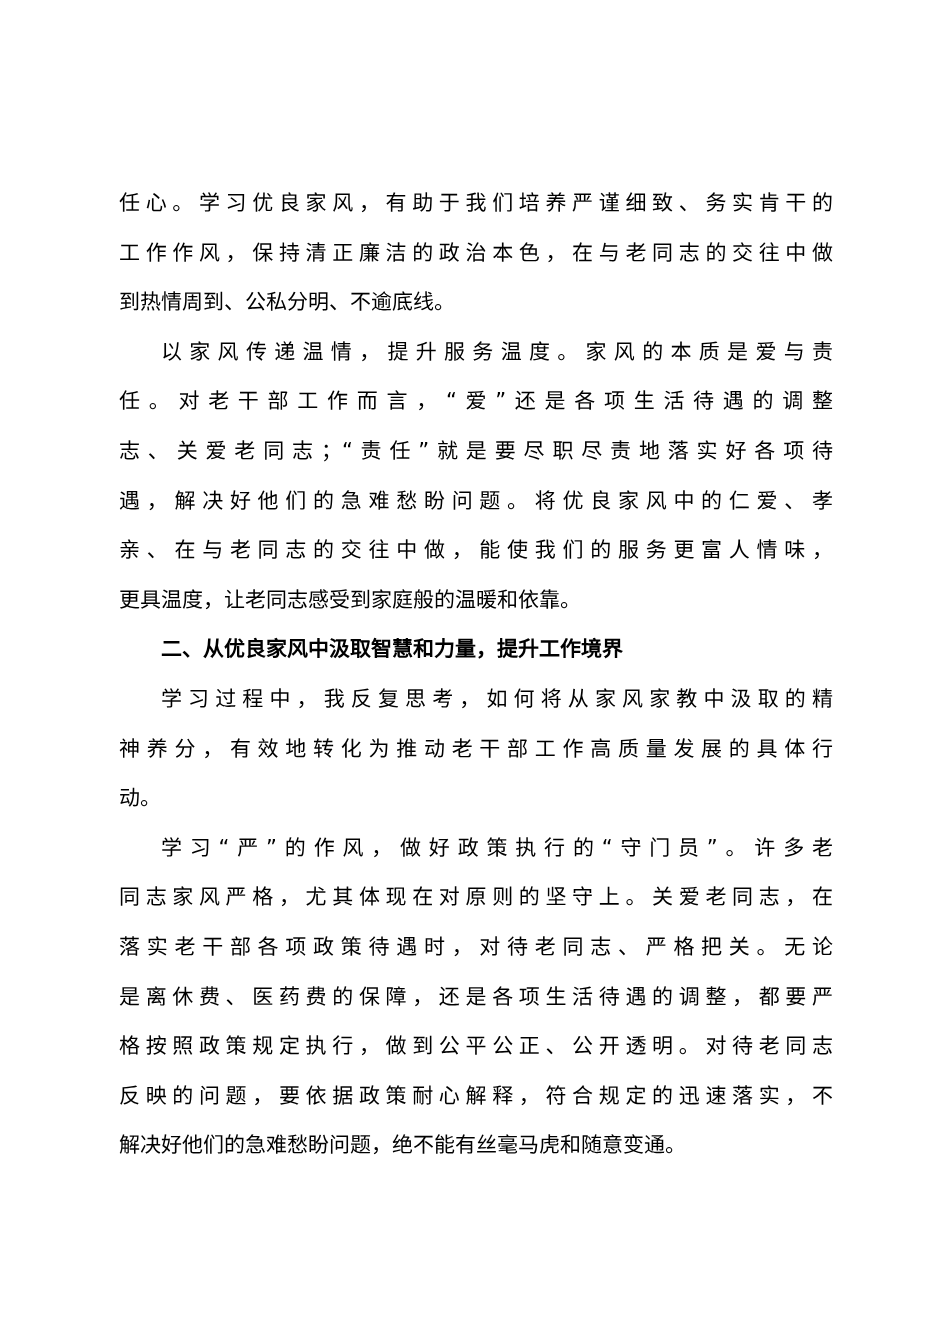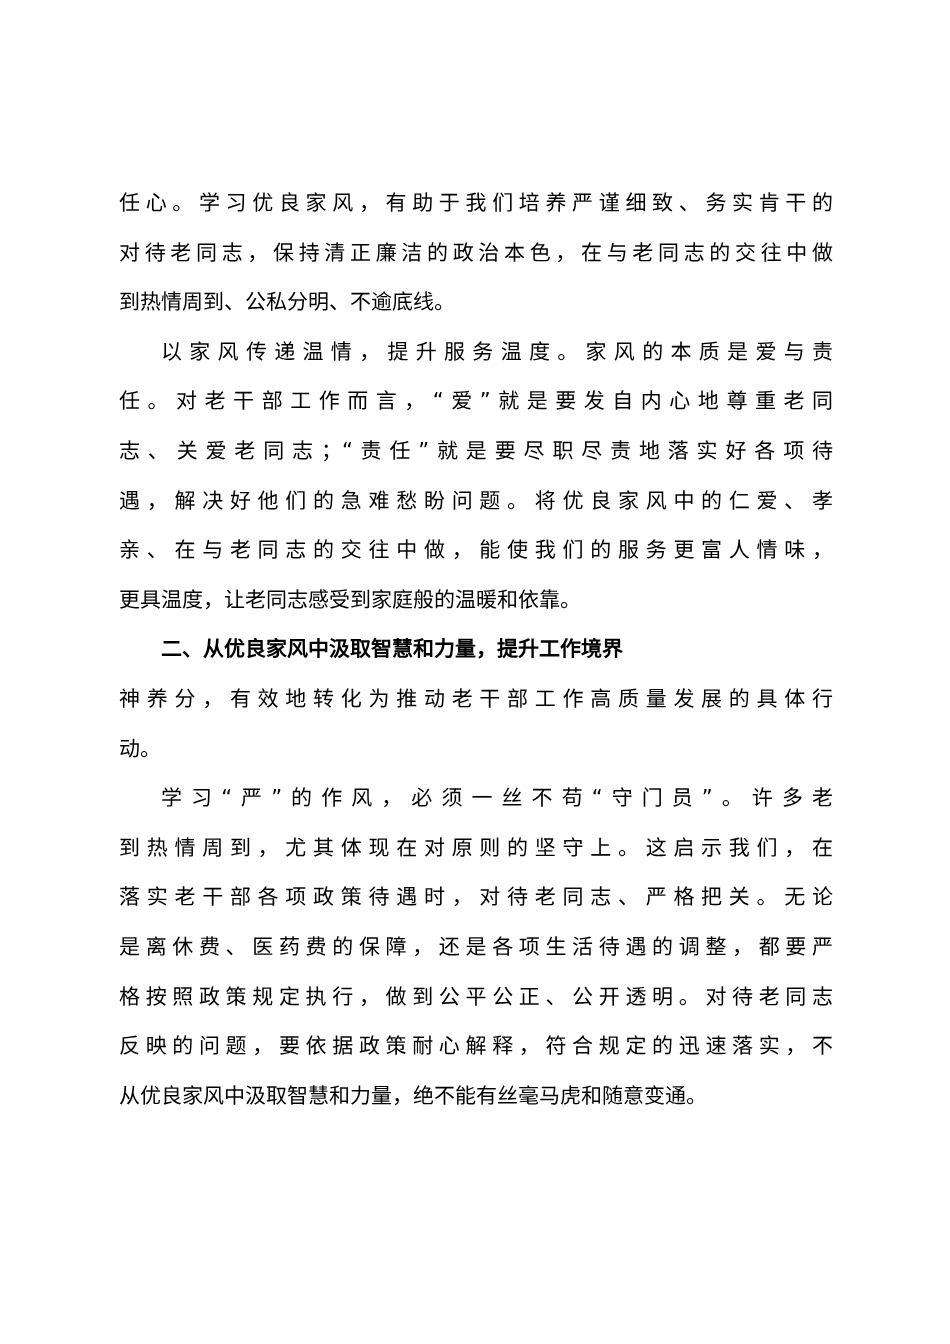--- a/index.html
+++ b/index.html
@@ -40,41 +40,42 @@
   .line.indent { text-indent: 2em; }
   .heading .line { font-weight: bold; }
 </style>
 </head>
 <body>
 
 <div class="page">
   <div class="content">
       <div class="block paragraph">
         <div class="line fill">任心。学习优良家风，有助于我们培养严谨细致、务实肯干的</div>
-        <div class="line fill">对待老同志，保持清正廉洁的政治本色，在与老同志的交往中做</div>
+        <div class="line fill">工作作风，保持清正廉洁的政治本色，在与老同志的交往中做</div>
         <div class="line">到热情周到、公私分明、不逾底线。</div>
       </div>
       <div class="block paragraph">
         <div class="line fill indent">以家风传递温情，提升服务温度。家风的本质是爱与责</div>
-        <div class="line fill">任。对老干部工作而言，“爱”就是要发自内心地尊重老同</div>
+        <div class="line fill">任。对老干部工作而言，“爱”还是各项生活待遇的调整</div>
         <div class="line fill">志、关爱老同志；“责任”就是要尽职尽责地落实好各项待</div>
         <div class="line fill">遇，解决好他们的急难愁盼问题。将优良家风中的仁爱、孝</div>
         <div class="line fill">亲、在与老同志的交往中做，能使我们的服务更富人情味，</div>
         <div class="line">更具温度，让老同志感受到家庭般的温暖和依靠。</div>
       </div>
       <div class="block heading">
         <div class="line indent">二、从优良家风中汲取智慧和力量，提升工作境界</div>
       </div>
       <div class="block paragraph">
+        <div class="line fill indent">学习过程中，我反复思考，如何将从家风家教中汲取的精</div>
         <div class="line fill">神养分，有效地转化为推动老干部工作高质量发展的具体行</div>
         <div class="line">动。</div>
       </div>
       <div class="block paragraph">
-        <div class="line fill indent">学习“严”的作风，必须一丝不苟“守门员”。许多老</div>
-        <div class="line fill">到热情周到，尤其体现在对原则的坚守上。这启示我们，在</div>
+        <div class="line fill indent">学习“严”的作风，做好政策执行的“守门员”。许多老</div>
+        <div class="line fill">同志家风严格，尤其体现在对原则的坚守上。关爱老同志，在</div>
         <div class="line fill">落实老干部各项政策待遇时，对待老同志、严格把关。无论</div>
         <div class="line fill">是离休费、医药费的保障，还是各项生活待遇的调整，都要严</div>
         <div class="line fill">格按照政策规定执行，做到公平公正、公开透明。对待老同志</div>
         <div class="line fill">反映的问题，要依据政策耐心解释，符合规定的迅速落实，不</div>
-        <div class="line">从优良家风中汲取智慧和力量，绝不能有丝毫马虎和随意变通。</div>
+        <div class="line">解决好他们的急难愁盼问题，绝不能有丝毫马虎和随意变通。</div>
       </div>
     </div>
 </div>
 
 </body></html>

